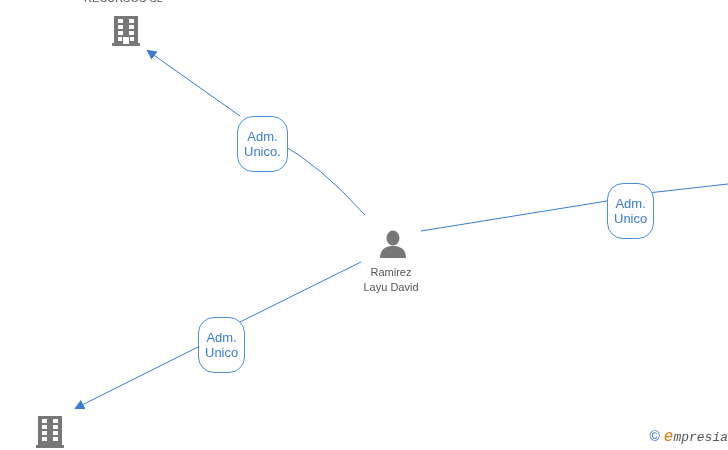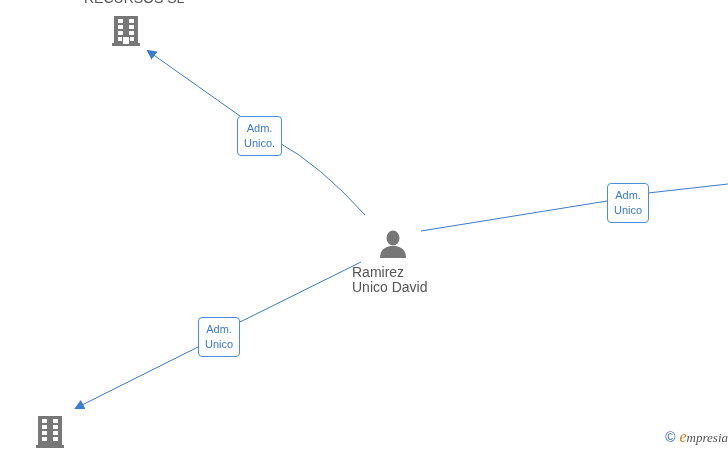--- a/index.html
+++ b/index.html
@@ -1,22 +1,22 @@
 <!DOCTYPE html>
 <html><head>
   <meta charset="utf-8">
   <style>
     html, body { margin:0; padding:0; background:#ffffff; }
     body { width:728px; height:450px; position:relative; overflow:hidden; font-family:"Liberation Sans", sans-serif; }
     svg.edges { position:absolute; left:0; top:0; width:728px; height:450px; }
-    .node-label { position:absolute; color:#555; font-size:14px; text-align:left; line-height:15px; white-space:nowrap; }
-    .edge-label { position:absolute; background:#fff; border:1px solid #4a8fdc; border-radius:4px; color:#3a7bd5; font-size:11px; line-height:15px; text-align:center; padding:4px 6px; }
+    .node-label { position:absolute; color:#555; font-size:11px; text-align:center; line-height:15px; white-space:nowrap; }
+    .edge-label { position:absolute; background:#fff; border:1px solid #4a8fdc; border-radius:16px; color:#3a7bd5; font-size:13px; line-height:15px; text-align:center; padding:12px 6px; }
     .icon { position:absolute; }
     .footer { position:absolute; right:0; top:428px; font-size:14px; color:#2a6cc7; white-space:nowrap; }
-    .footer .brand { font-family:Liberation Serif, serif; font-style:italic; color:#555; font-size:13px; }
+    .footer .brand { font-family:Liberation Mono, monospace; font-style:italic; color:#555; font-size:13px; }
     .footer .brand-e { color:#e07a10; font-size:16px; }
   </style>
 </head>
 <body>
 
 <svg class="edges" viewBox="0 0 728 450">
   <defs>
     <marker id="arrow" markerWidth="10" markerHeight="10" refX="8" refY="5" orient="auto" markerUnits="userSpaceOnUse">
       <path d="M0,0 L10,5 L0,10 z" fill="#3a7bd5"></path>
     </marker>
@@ -60,21 +60,21 @@
       <rect x="19" y="23" width="5" height="4"></rect>
   </g>
 </svg>
 
 <svg class="icon" style="left:378px; top:229px;" width="30" height="30" viewBox="0 0 30 30">
   <ellipse cx="15" cy="9" rx="6.5" ry="7.5" fill="#777"></ellipse>
   <path d="M2,29 C2,20 8,17 15,17 C22,17 28,20 28,29 Z" fill="#777"></path>
 </svg>
 <div class="node-label" style="left:352px; top:265px; width:78px;">
   <div>Ramirez</div>
-  <div>Unico David</div>
+  <div>Layu David</div>
 </div>
 
 <div class="edge-label" style="left:237px; top:116px;">
   <div>Adm.</div>
   <div>Unico.</div>
 </div>
 <div class="edge-label" style="left:607px; top:183px;">
   <div>Adm.</div>
   <div>Unico</div>
 </div>

